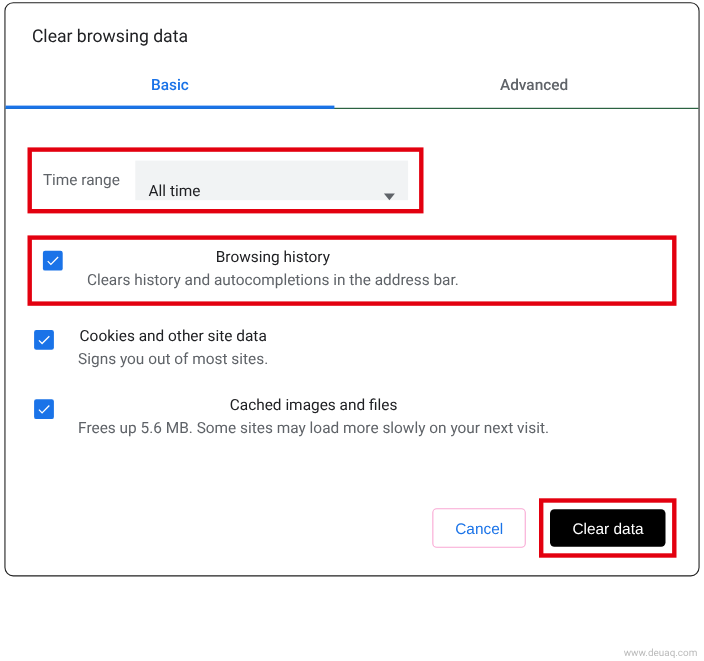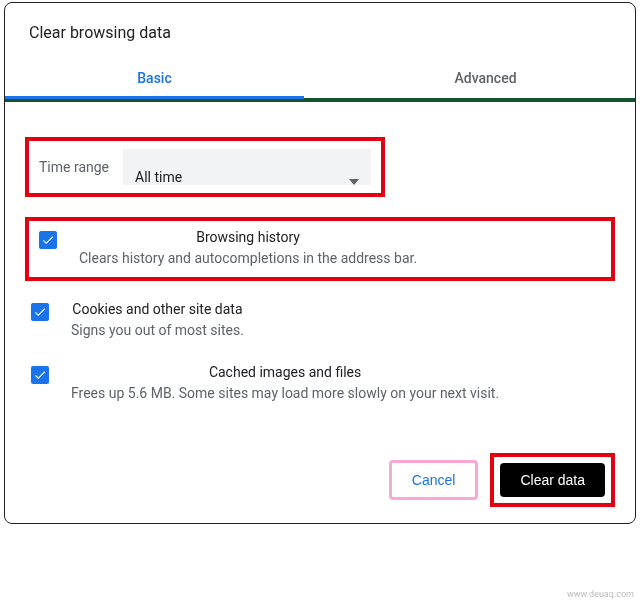--- a/index.html
+++ b/index.html
@@ -22,21 +22,21 @@
     display: flex;
     flex-direction: column;
   }
   .title {
     font-size: 16px;
     color: #202124;
     padding: 20px 24px 14px 24px;
   }
   .tabs {
     display: flex;
-    border-bottom: 4px solid #14532d;
+    border-bottom: 1px solid #14532d;
     gap: 32px;
   }
   .tab {
     flex: 1;
     text-align: center;
     padding: 14px 0 12px 0;
     font-size: 14px;
     font-weight: 500;
     color: #5f6368;
     cursor: pointer;
@@ -127,21 +127,21 @@
     font-size: 14px;
     font-weight: 500;
     padding: 9px 20px;
     border-radius: 4px;
     cursor: pointer;
     border: none;
   }
   .btn-cancel {
     background: #fff;
     color: #1a73e8;
-    border: 3px solid #f9a8d4;
+    border: 1px solid #f9a8d4;
   }
   .btn-clear {
     background: #000000;
     color: #fff;
   }
   .hl-clear {
     padding: 6px;
   }
   .watermark {
     position: absolute;

